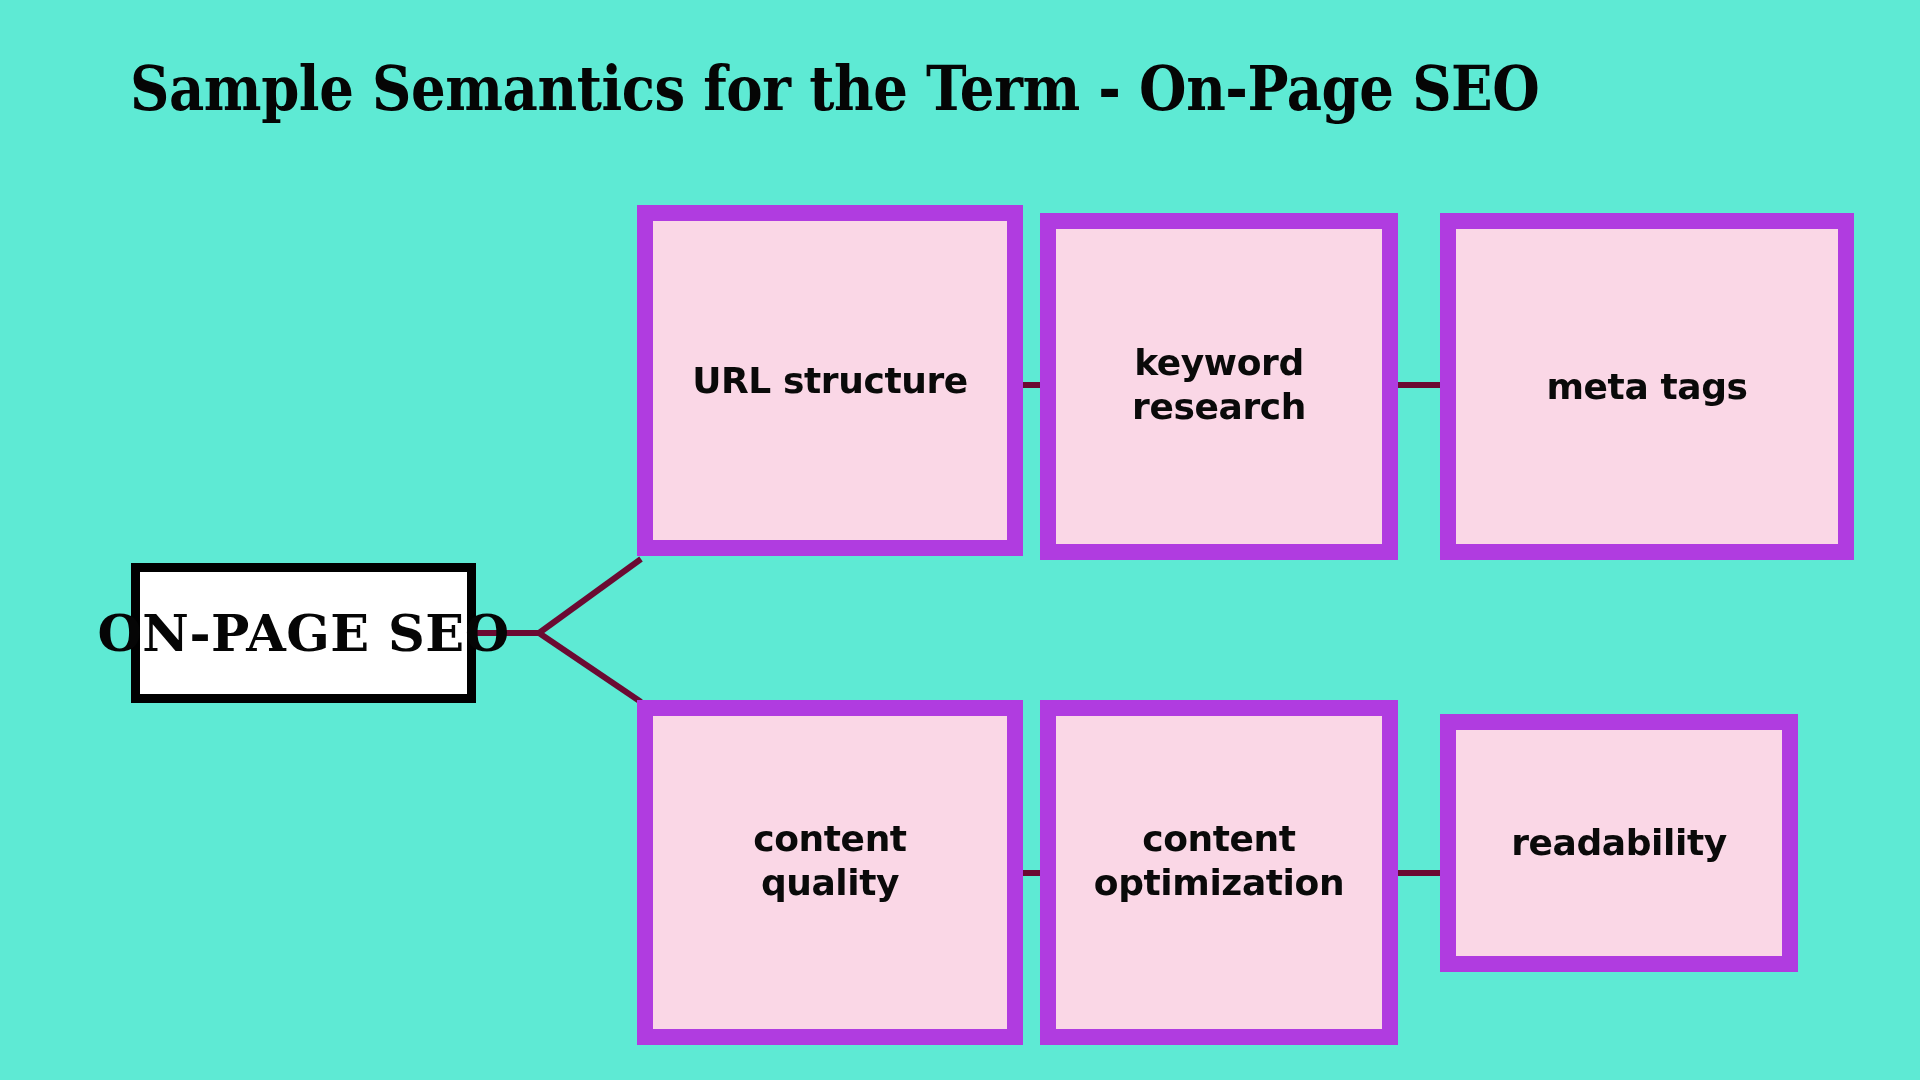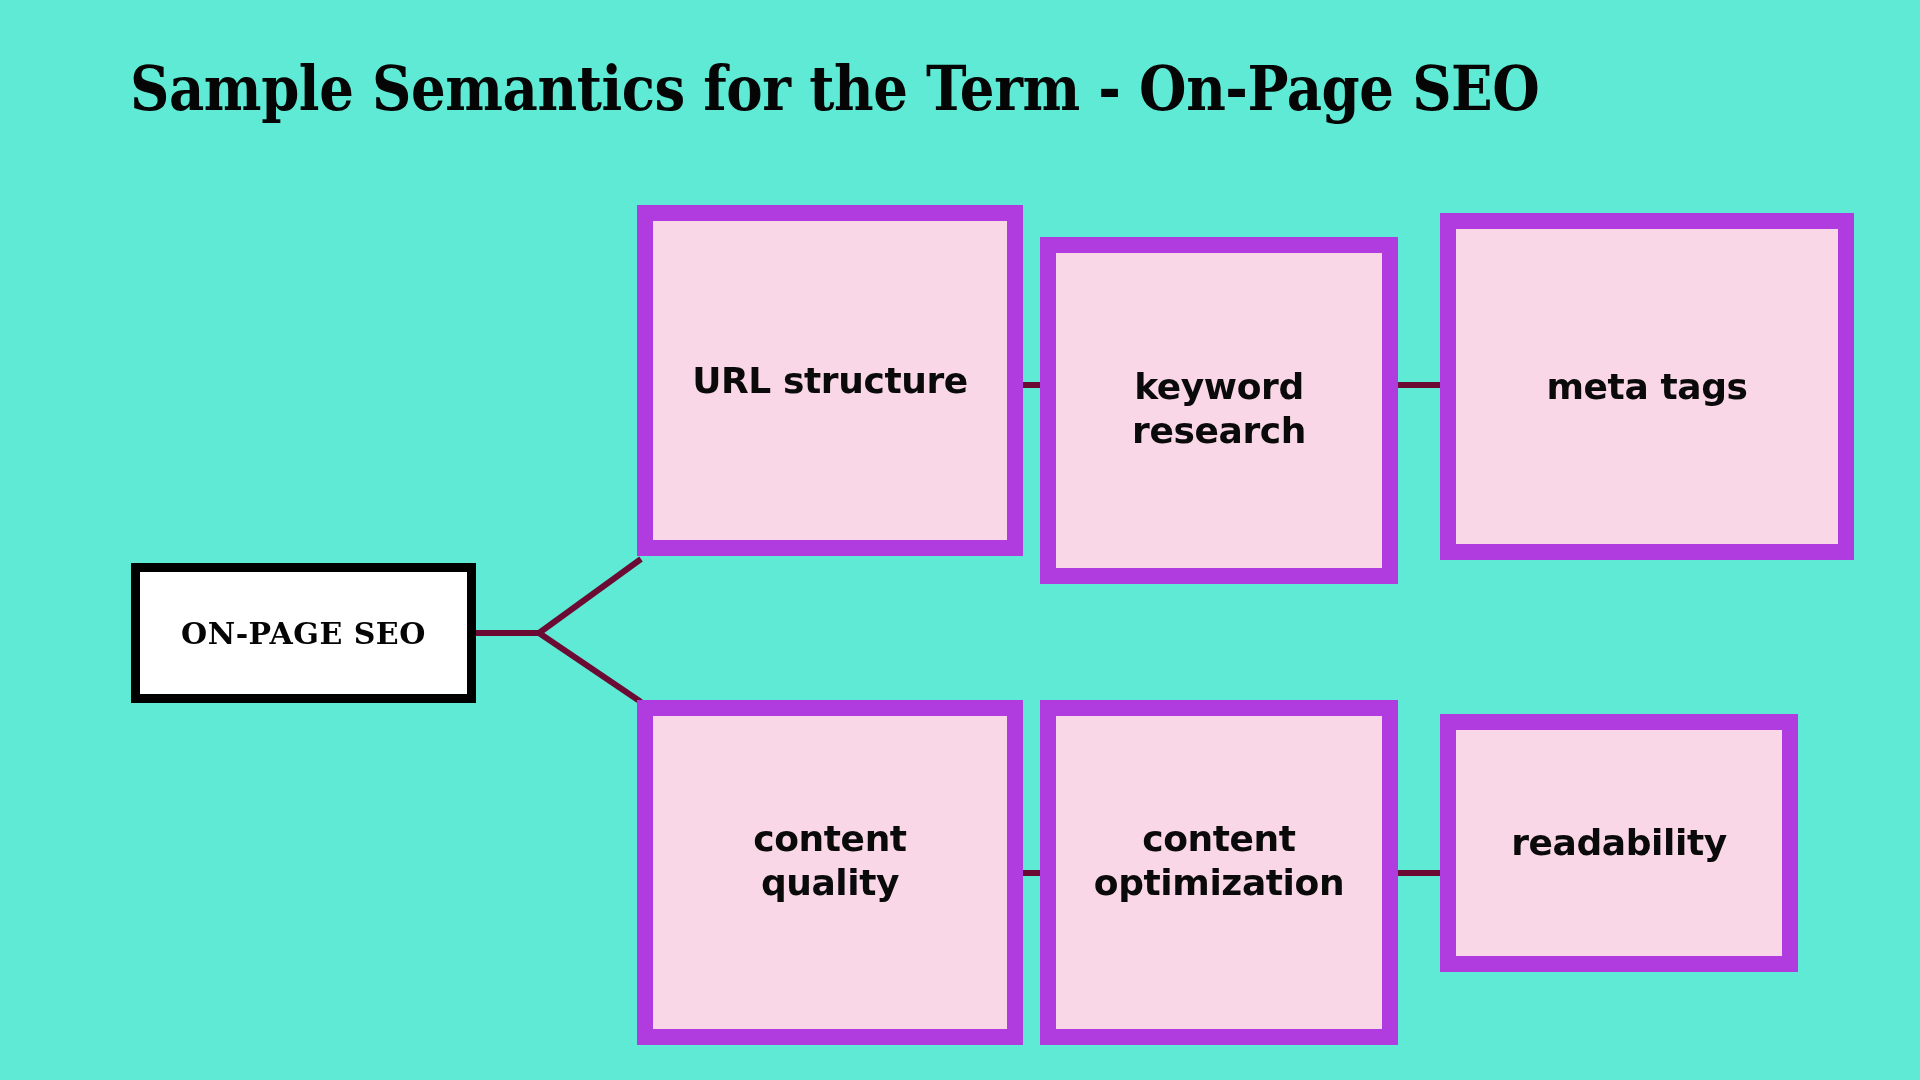--- a/index.html
+++ b/index.html
@@ -56,21 +56,21 @@
     box-sizing: border-box;
     background: #ffffff;
     border: 9px solid #000000;
     display: flex;
     align-items: center;
     justify-content: center;
   }
   #root-node .root-label {
     font-family: "DejaVu Serif", "Liberation Serif", serif;
     font-weight: 700;
-    font-size: 30px;
+    font-size: 51px;
     letter-spacing: 0.5px;
     color: #050505;
     white-space: nowrap;
   }
 
   
   .sem-box {
     position: absolute;
     box-sizing: border-box;
     background: #fad7e6;
@@ -85,21 +85,21 @@
     font-size: 36px;
     line-height: 1.22;
     color: #0a0a0a;
     text-align: center;
     letter-spacing: -0.4px;
     white-space: pre-line;
   }
 
   
   #box-url-structure      { left: 637px;  top: 205px;  width: 386px; height: 351px; }
-  #box-keyword-research   { left: 1040px; top: 213px;  width: 358px; height: 347px; margin-top: 24px; }
+  #box-keyword-research   { left: 1040px; top: 213px;  width: 358px; height: 347px; }
   #box-meta-tags          { left: 1440px; top: 213px;  width: 414px; height: 347px; }
   #box-content-quality    { left: 637px;  top: 700px;  width: 386px; height: 345px; }
   #box-content-optimization { left: 1040px; top: 700px; width: 358px; height: 345px; }
   #box-readability        { left: 1440px; top: 714px;  width: 358px; height: 258px; }
 
   
   #box-url-structure .sem-label      { transform: translateY(0px); }
   #box-keyword-research .sem-label   { transform: translateY(-2px); }
   #box-meta-tags .sem-label          { transform: translateY(0px); }
   #box-content-quality .sem-label    { transform: translateY(-12px); }

